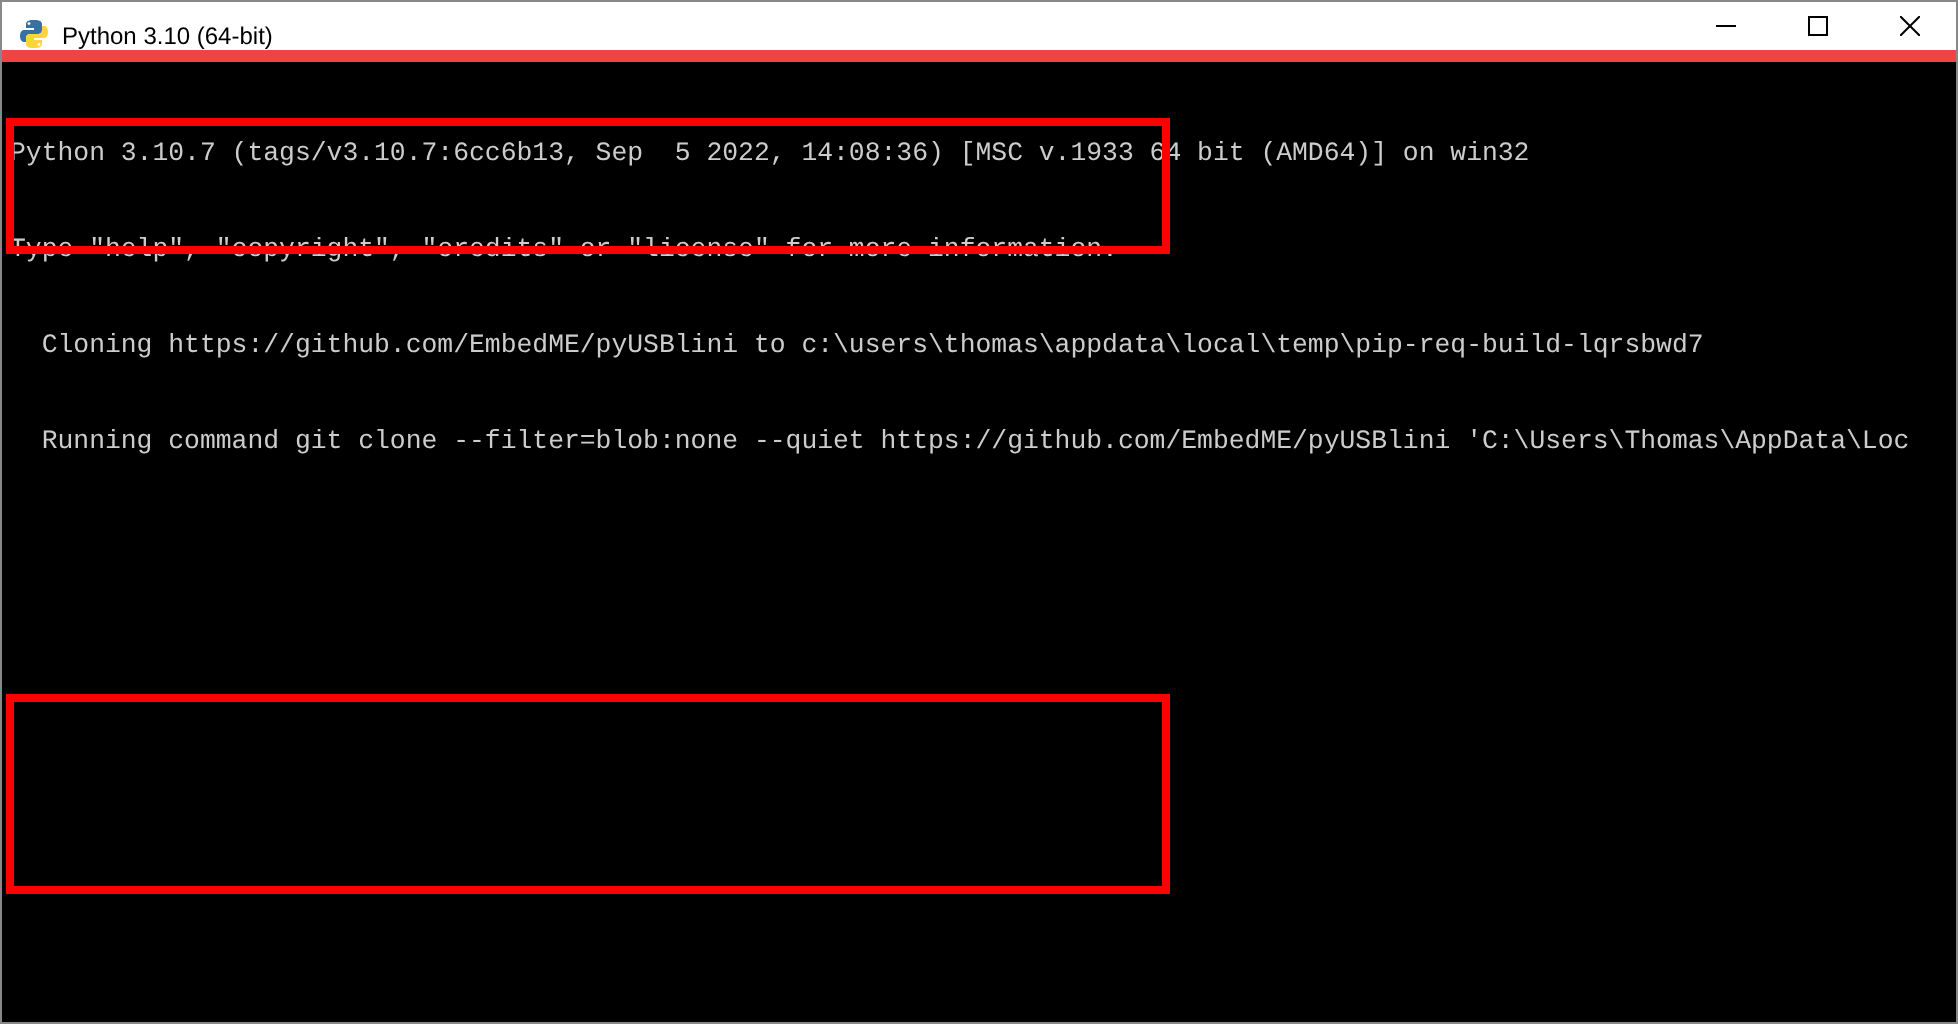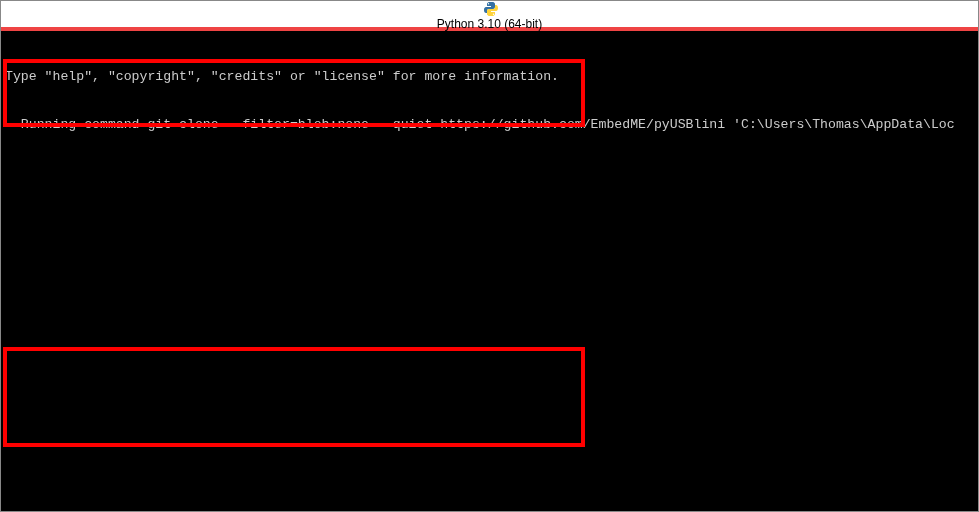--- a/index.html
+++ b/index.html
@@ -7,23 +7,22 @@
       width: 979px;
       height: 512px;
       font-family: Consolas, monospace;
       overflow: hidden;
       border: 1px solid #888;
     }
     .titlebar {
       height: 30px;
       background: #fff;
       display: flex;
-      align-items: center;
-      border-bottom: 4px solid #ef4444;
-      flex-direction: column;
+      align-items: flex-end;
+      border-bottom: 6px solid #ef4444;
     }
     .titlebar-icon {
       width: 16px;
       height: 16px;
       margin-left: 8px;
       margin-right: 6px;
       display: flex;
       align-items: center;
       justify-content: center;
     }
@@ -93,21 +92,23 @@
     <div class="win-btn">
       <svg width="10" height="10">
           <line x1="0" y1="0" x2="10" y2="10" stroke="#000" stroke-width="1"></line>
           <line x1="10" y1="0" x2="0" y2="10" stroke="#000" stroke-width="1"></line>
         </svg>
     </div>
   </div>
 </div>
 
 <div class="terminal">
+  <div class="line">Python 3.10.7 (tags/v3.10.7:6cc6b13, Sep  5 2022, 14:08:36) [MSC v.1933 64 bit (AMD64)] on win32</div>
   <div class="line">Type "help", "copyright", "credits" or "license" for more information.</div>
+  <div class="line">  Cloning https://github.com/EmbedME/pyUSBlini to c:\users\thomas\appdata\local\temp\pip-req-build-lqrsbwd7</div>
   <div class="line">  Running command git clone --filter=blob:none --quiet https://github.com/EmbedME/pyUSBlini 'C:\Users\Thomas\AppData\Loc</div>
   
   
   
   
   
   
   
   
   

